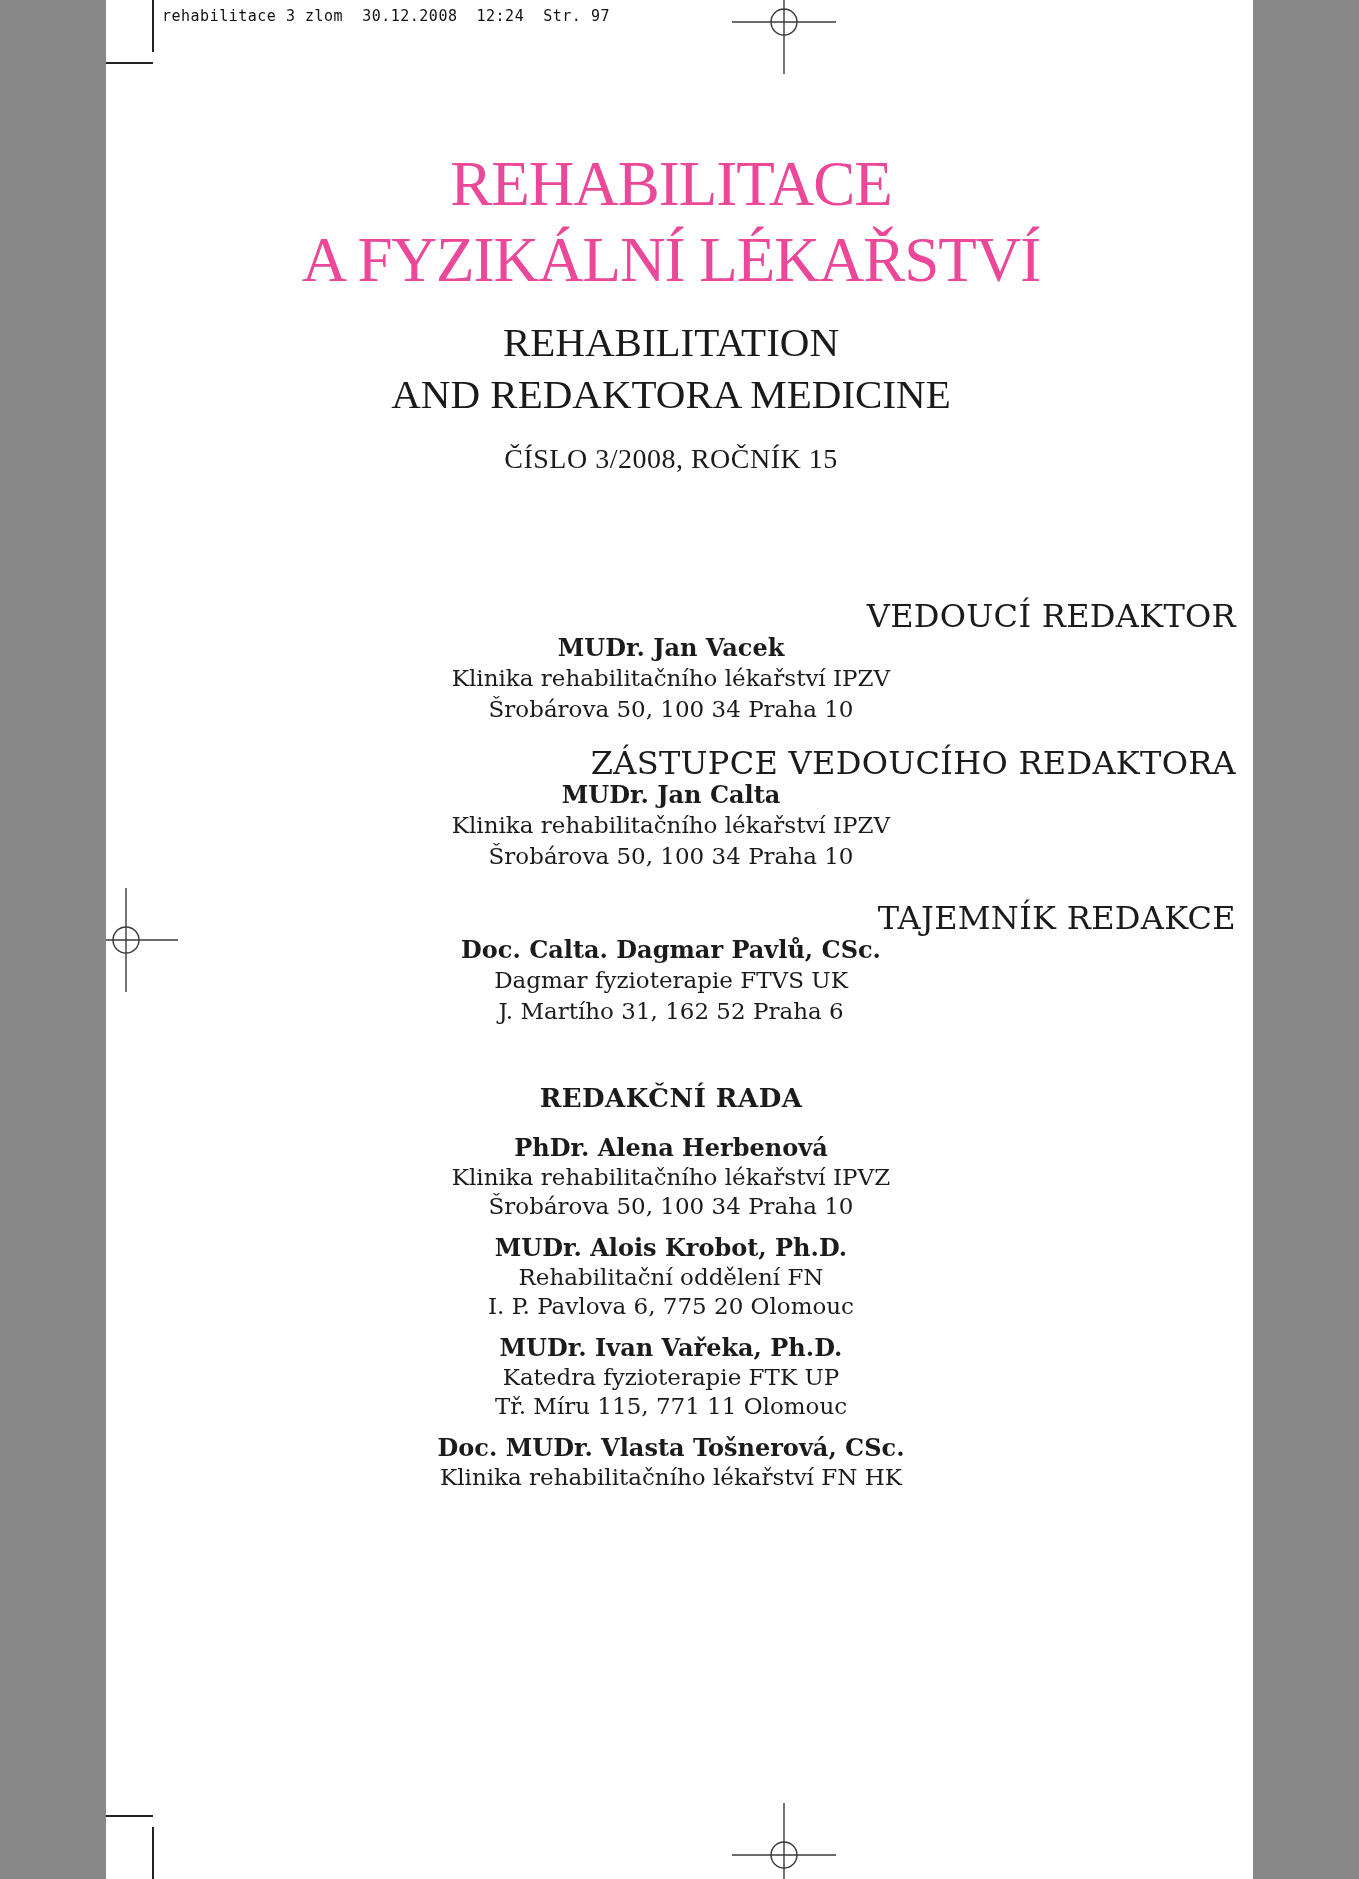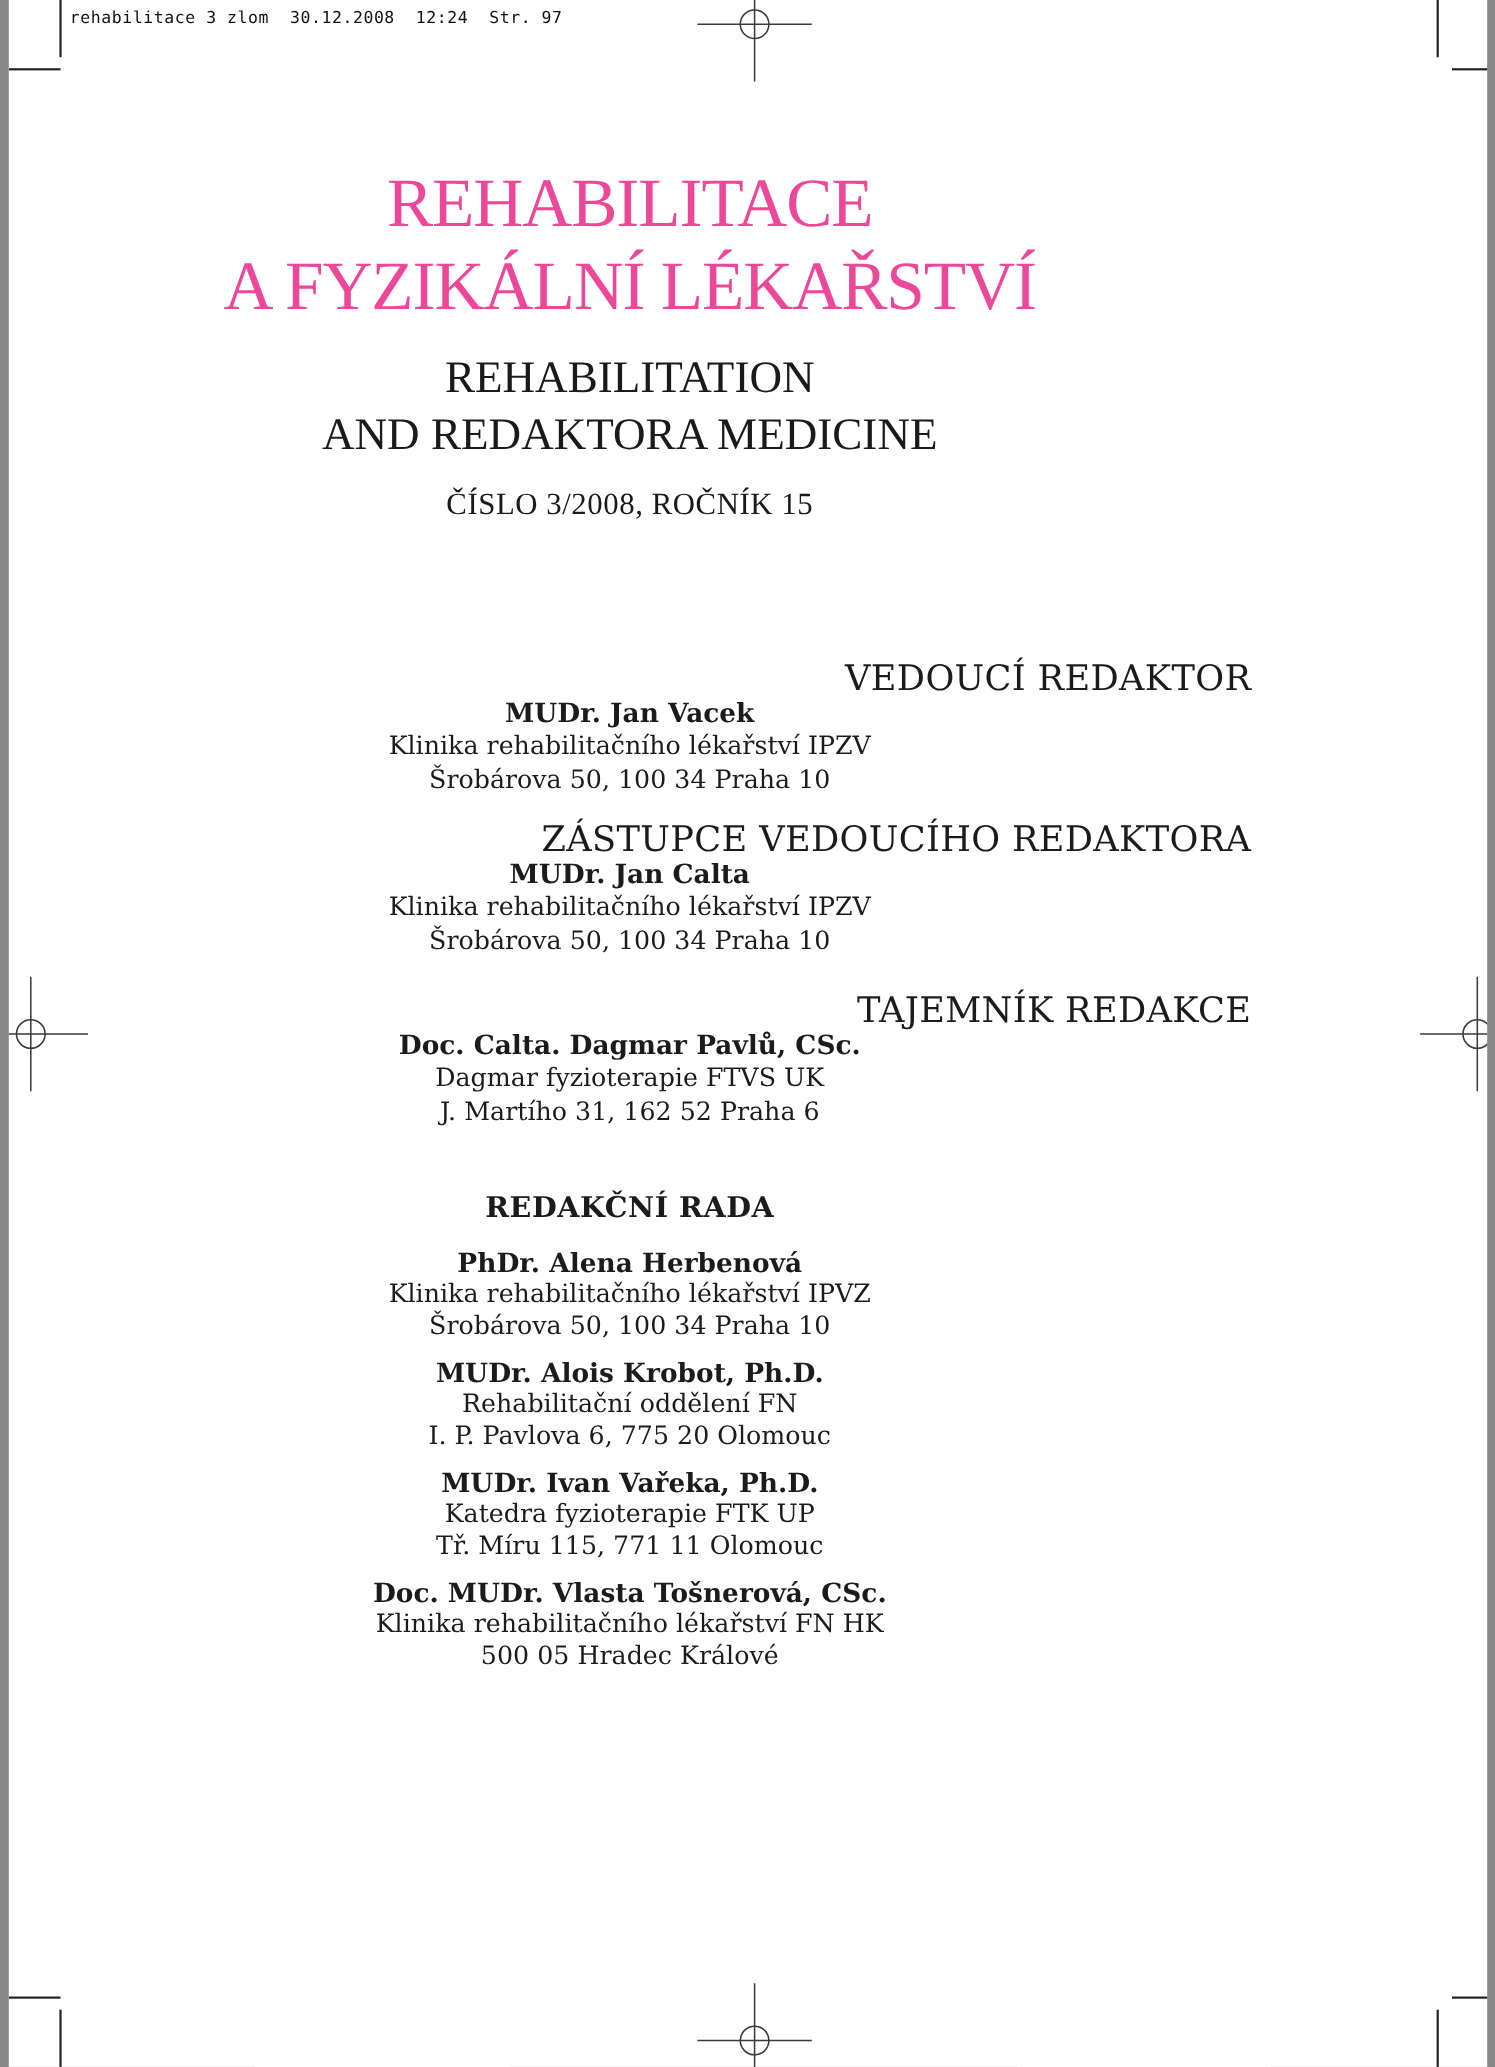--- a/index.html
+++ b/index.html
@@ -1,18 +1,18 @@
 <!DOCTYPE html>
 <html lang="cs"><head>
 <meta charset="utf-8">
 <style>
   html, body { margin: 0; padding: 0; background: #888; }
   .page {
     position: relative;
-    width: 1344px;
+    width: 1147px;
     height: 1879px;
     margin: 0 auto;
     background: #ffffff;
     overflow: hidden;
     font-family: "DejaVu Serif", serif;
     color: #1b1b1b;
   }
 
   
   .printline {
@@ -189,17 +189,16 @@
 
     <div class="member mem-3">
       <div class="mem-name">MUDr. Ivan Vařeka, Ph.D.</div>
       <div>Katedra fyzioterapie FTK UP</div>
       <div>Tř. Míru 115, 771 11 Olomouc</div>
     </div>
 
     <div class="member mem-4">
       <div class="mem-name">Doc. MUDr. Vlasta Tošnerová, CSc.</div>
       <div>Klinika rehabilitačního lékařství FN HK</div>
-      <div>500 05 Hradec Králové</div>
     </div>
 
   </main>
 </div>
 
 </body></html>

